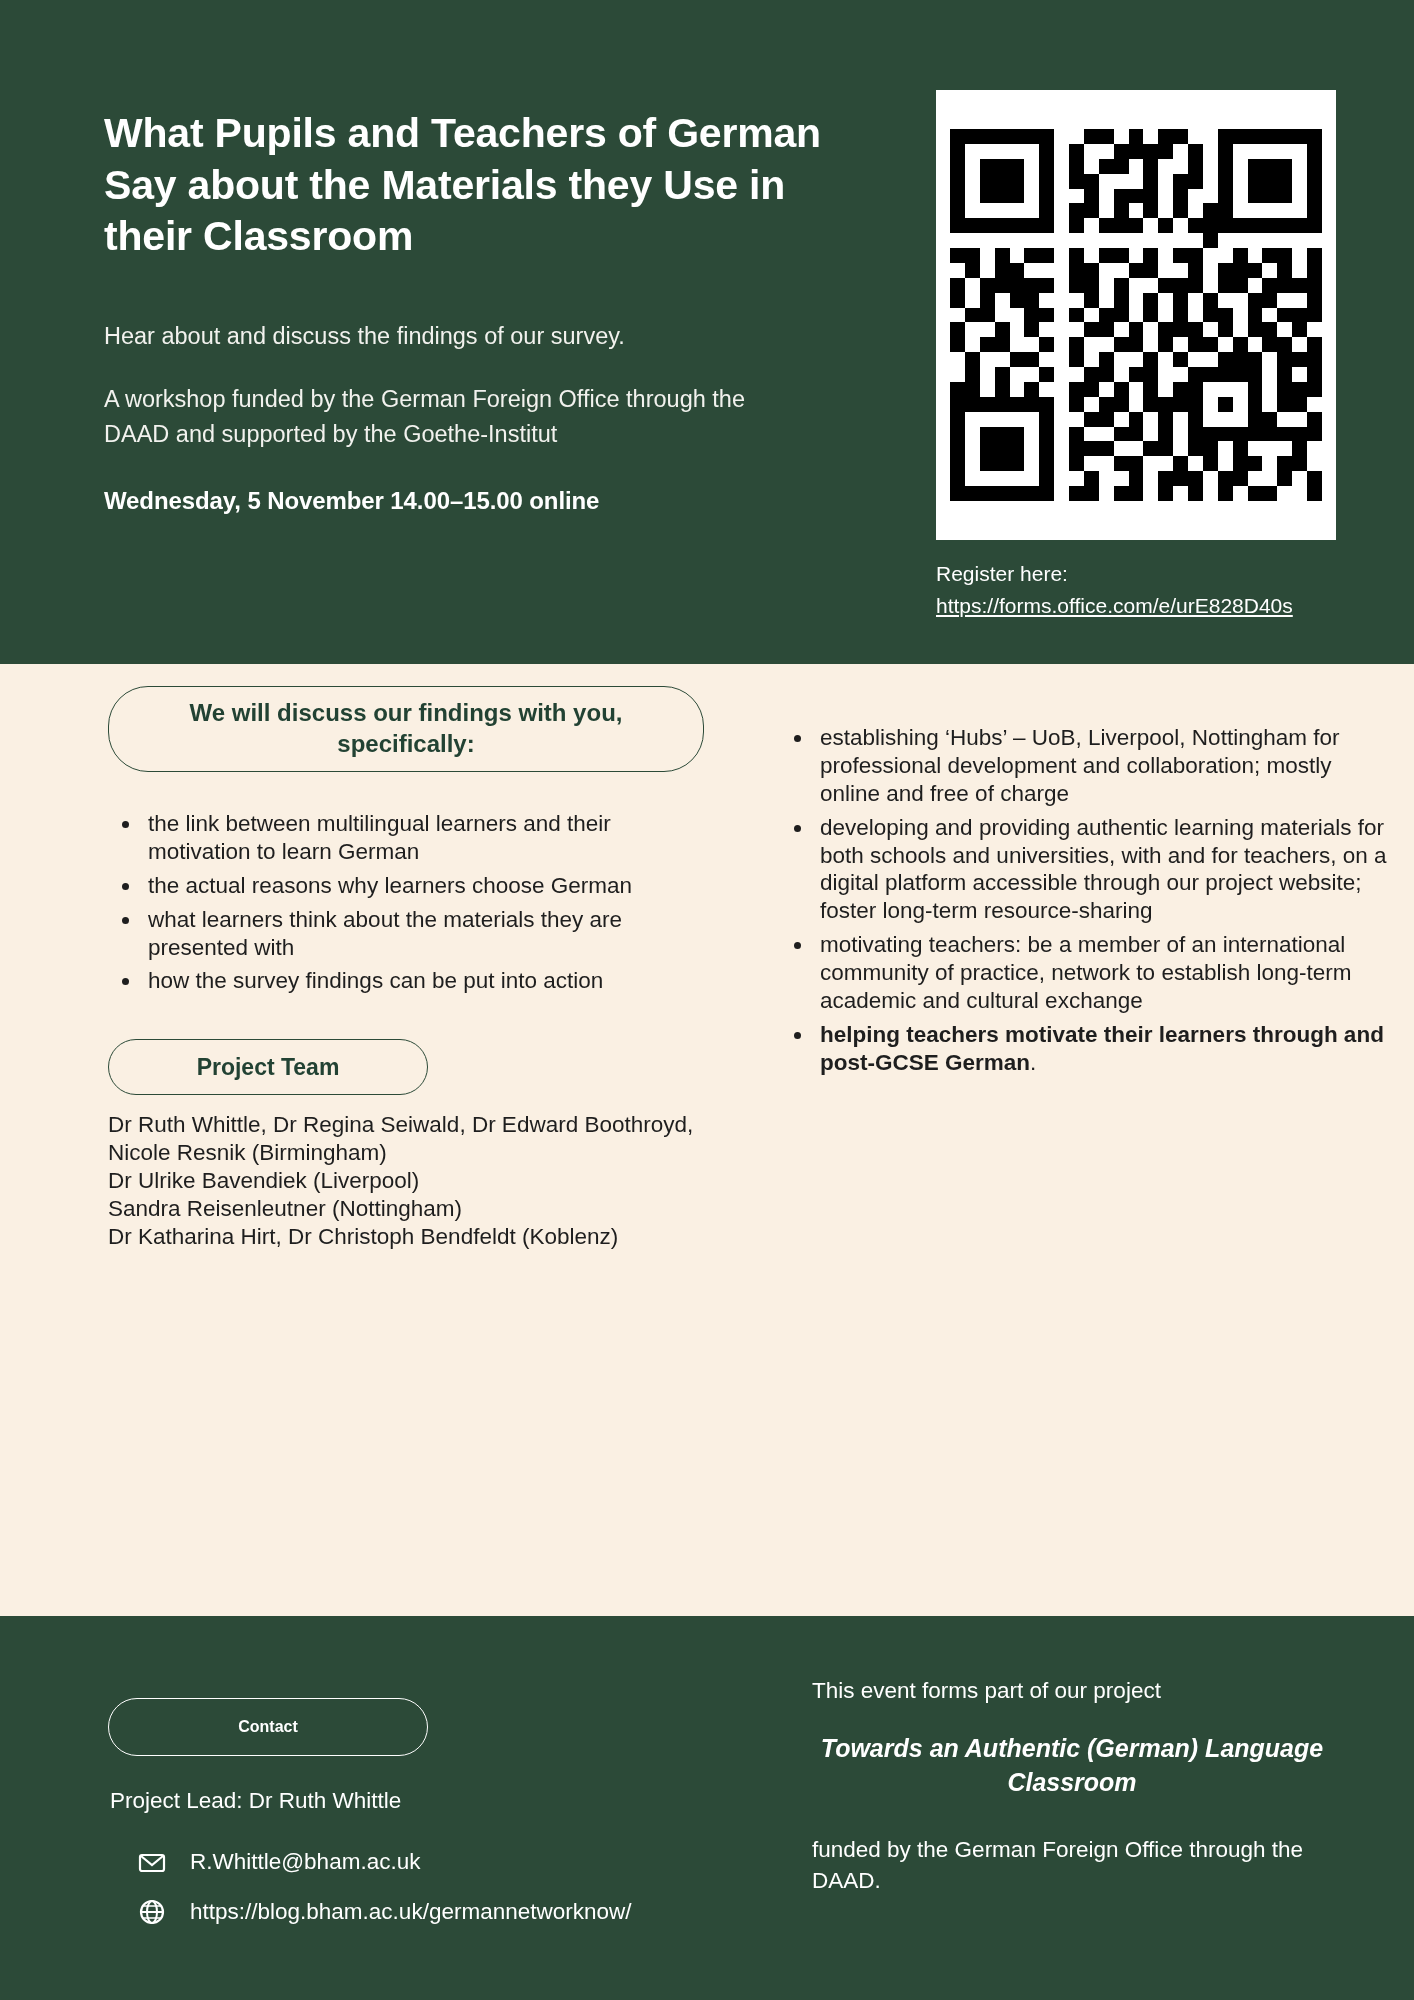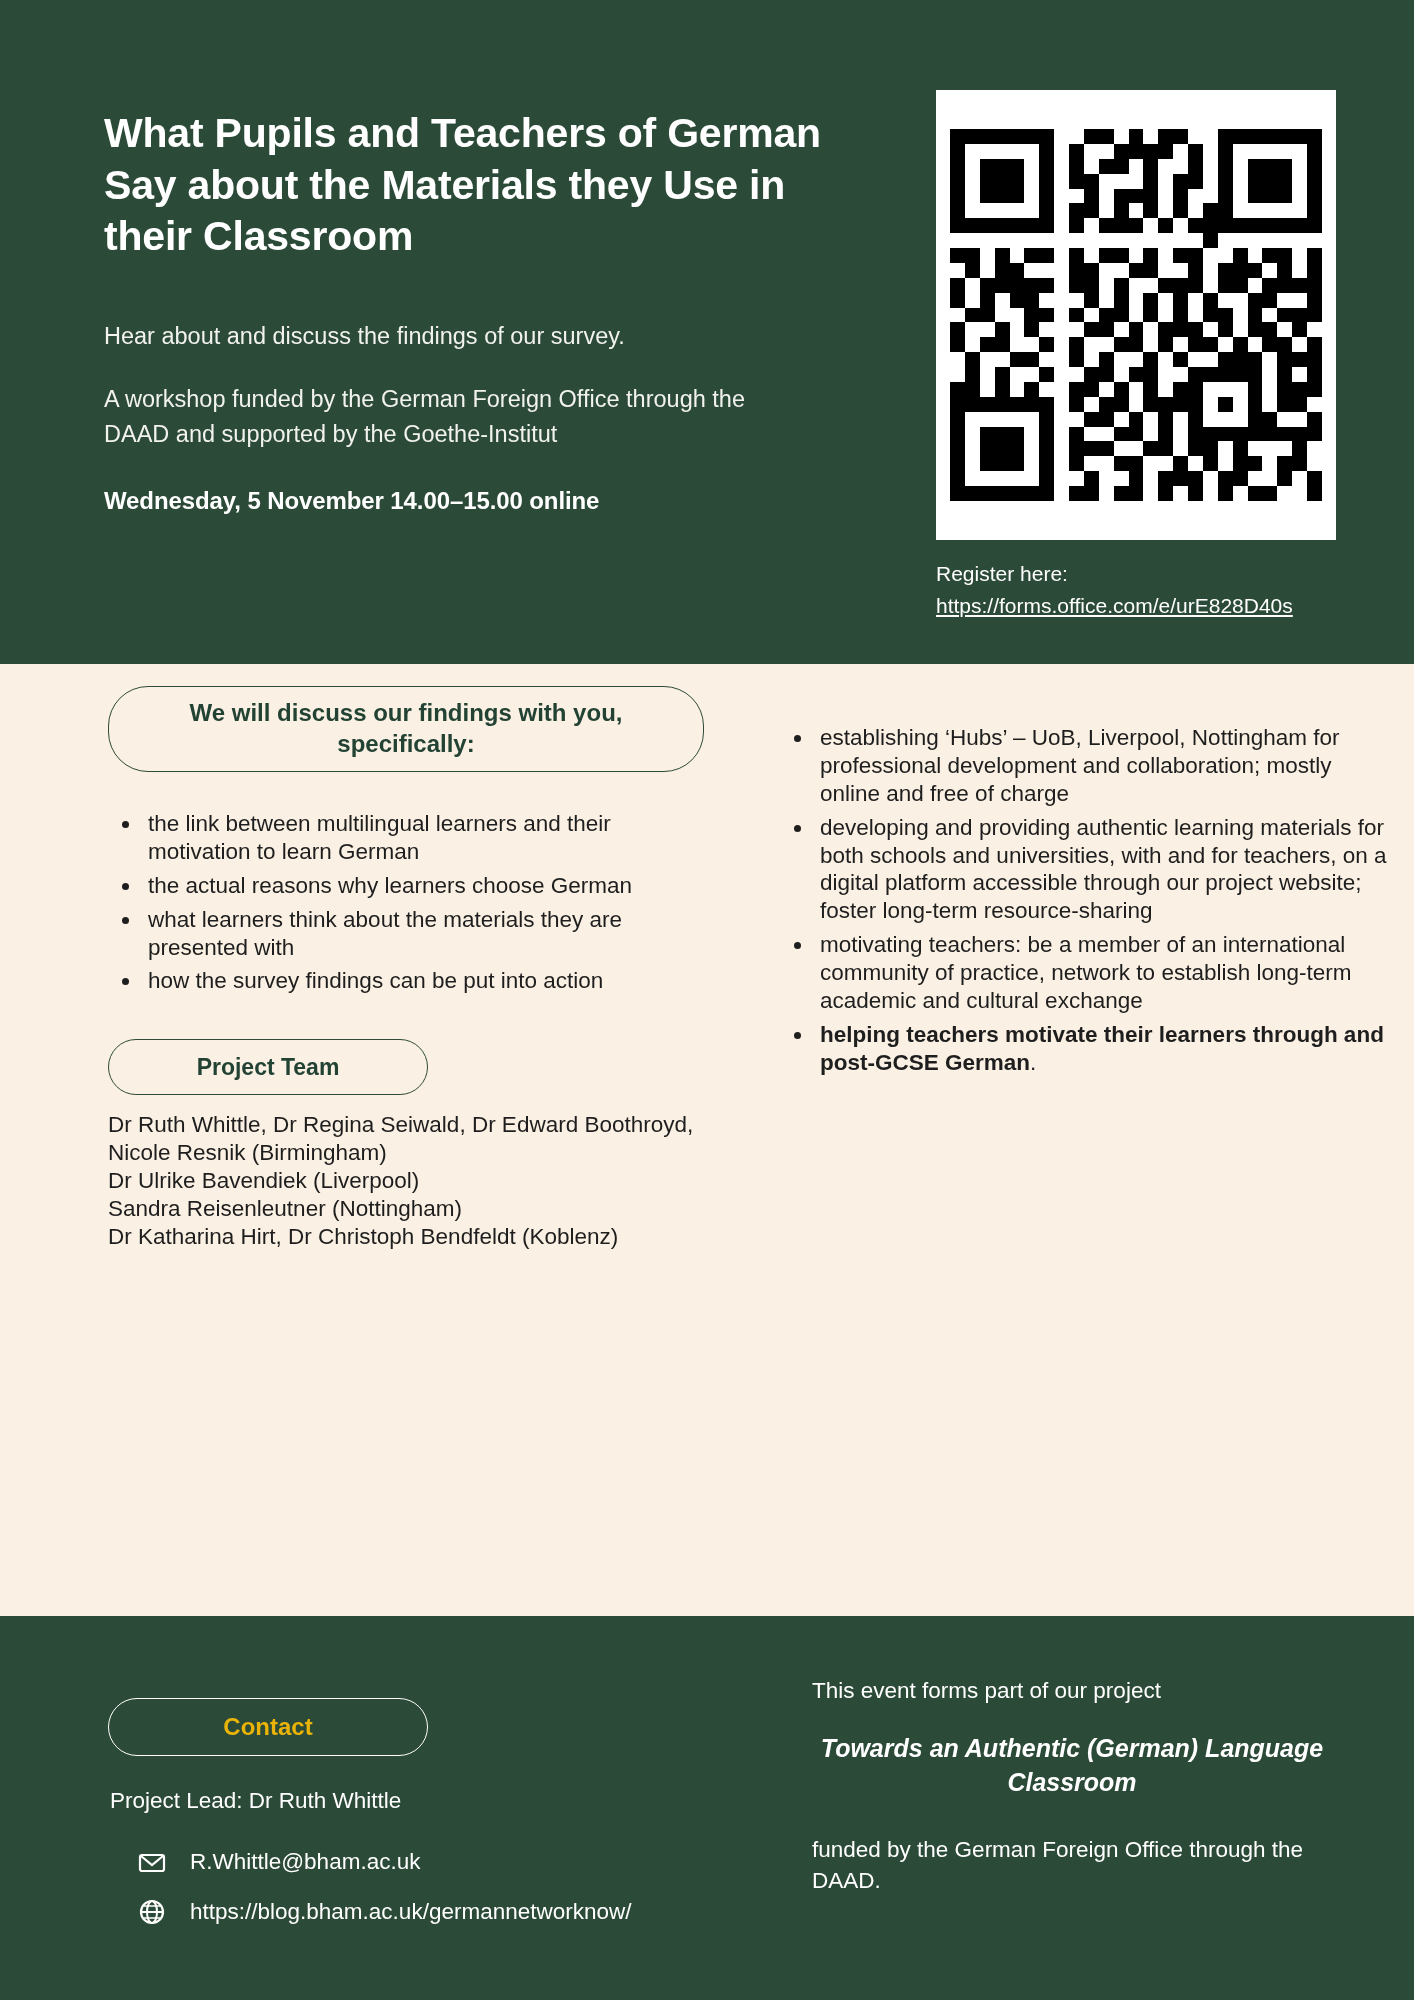--- a/index.html
+++ b/index.html
@@ -62,22 +62,22 @@
   }
   .team-text { margin-top:16px; font-size:22.5px; line-height:1.24; color:#1e1e1e; }
 
   
   .footer {
     position:absolute; left:0; top:1616px; width:1414px; height:384px;
     background:#2c4a38; color:#ffffff;
   }
   .contact-pill {
     position:absolute; left:108px; top:82px; width:320px; height:58px;
-    border:1.8px solid #ffffff; border-radius:40px; color:#eab308;
-    font-size:24px; font-weight:bold; display:flex; align-items:center; justify-content:center;
+    border:1.8px solid #ffffff; border-radius:40px; color:#ffffff;
+    font-size:16px; font-weight:bold; display:flex; align-items:center; justify-content:center;
   }
   .lead { position:absolute; left:110px; top:172px; font-size:22.5px; color:#ffffff; }
   .contact-row { position:absolute; display:flex; align-items:center; gap:24px; font-size:22.5px;padding-left:28px; }
   .row-mail { left:110px; top:232px; }
   .row-web { left:110px; top:282px; }
   .ic { width:28px; height:28px; flex:0 0 auto; }
 
   .right-foot { position:absolute; left:812px; top:62px; width:520px; text-align:left; }
   .rf-1 { font-size:22.5px; color:#ffffff; margin:0 0 28px 0; }
   .rf-title { font-size:25px; font-weight:bold; font-style:italic; line-height:1.34; text-align:center; margin:0 0 36px 0; }

